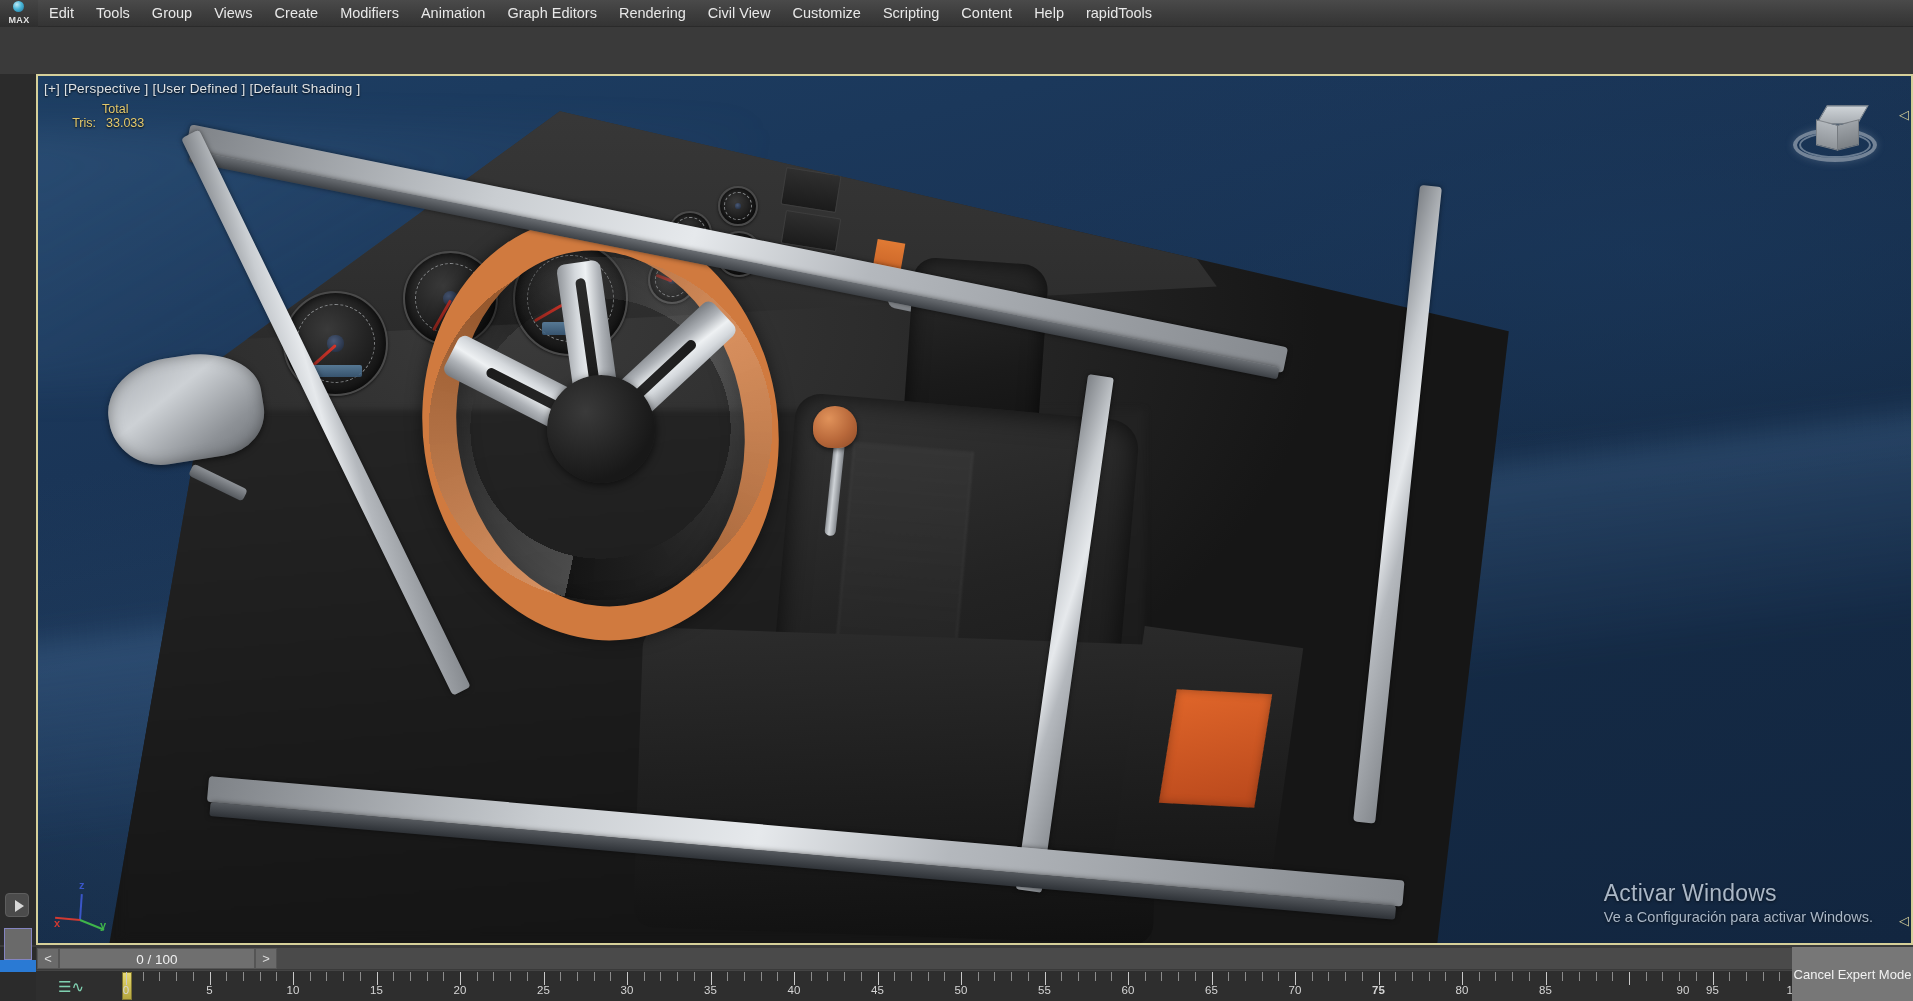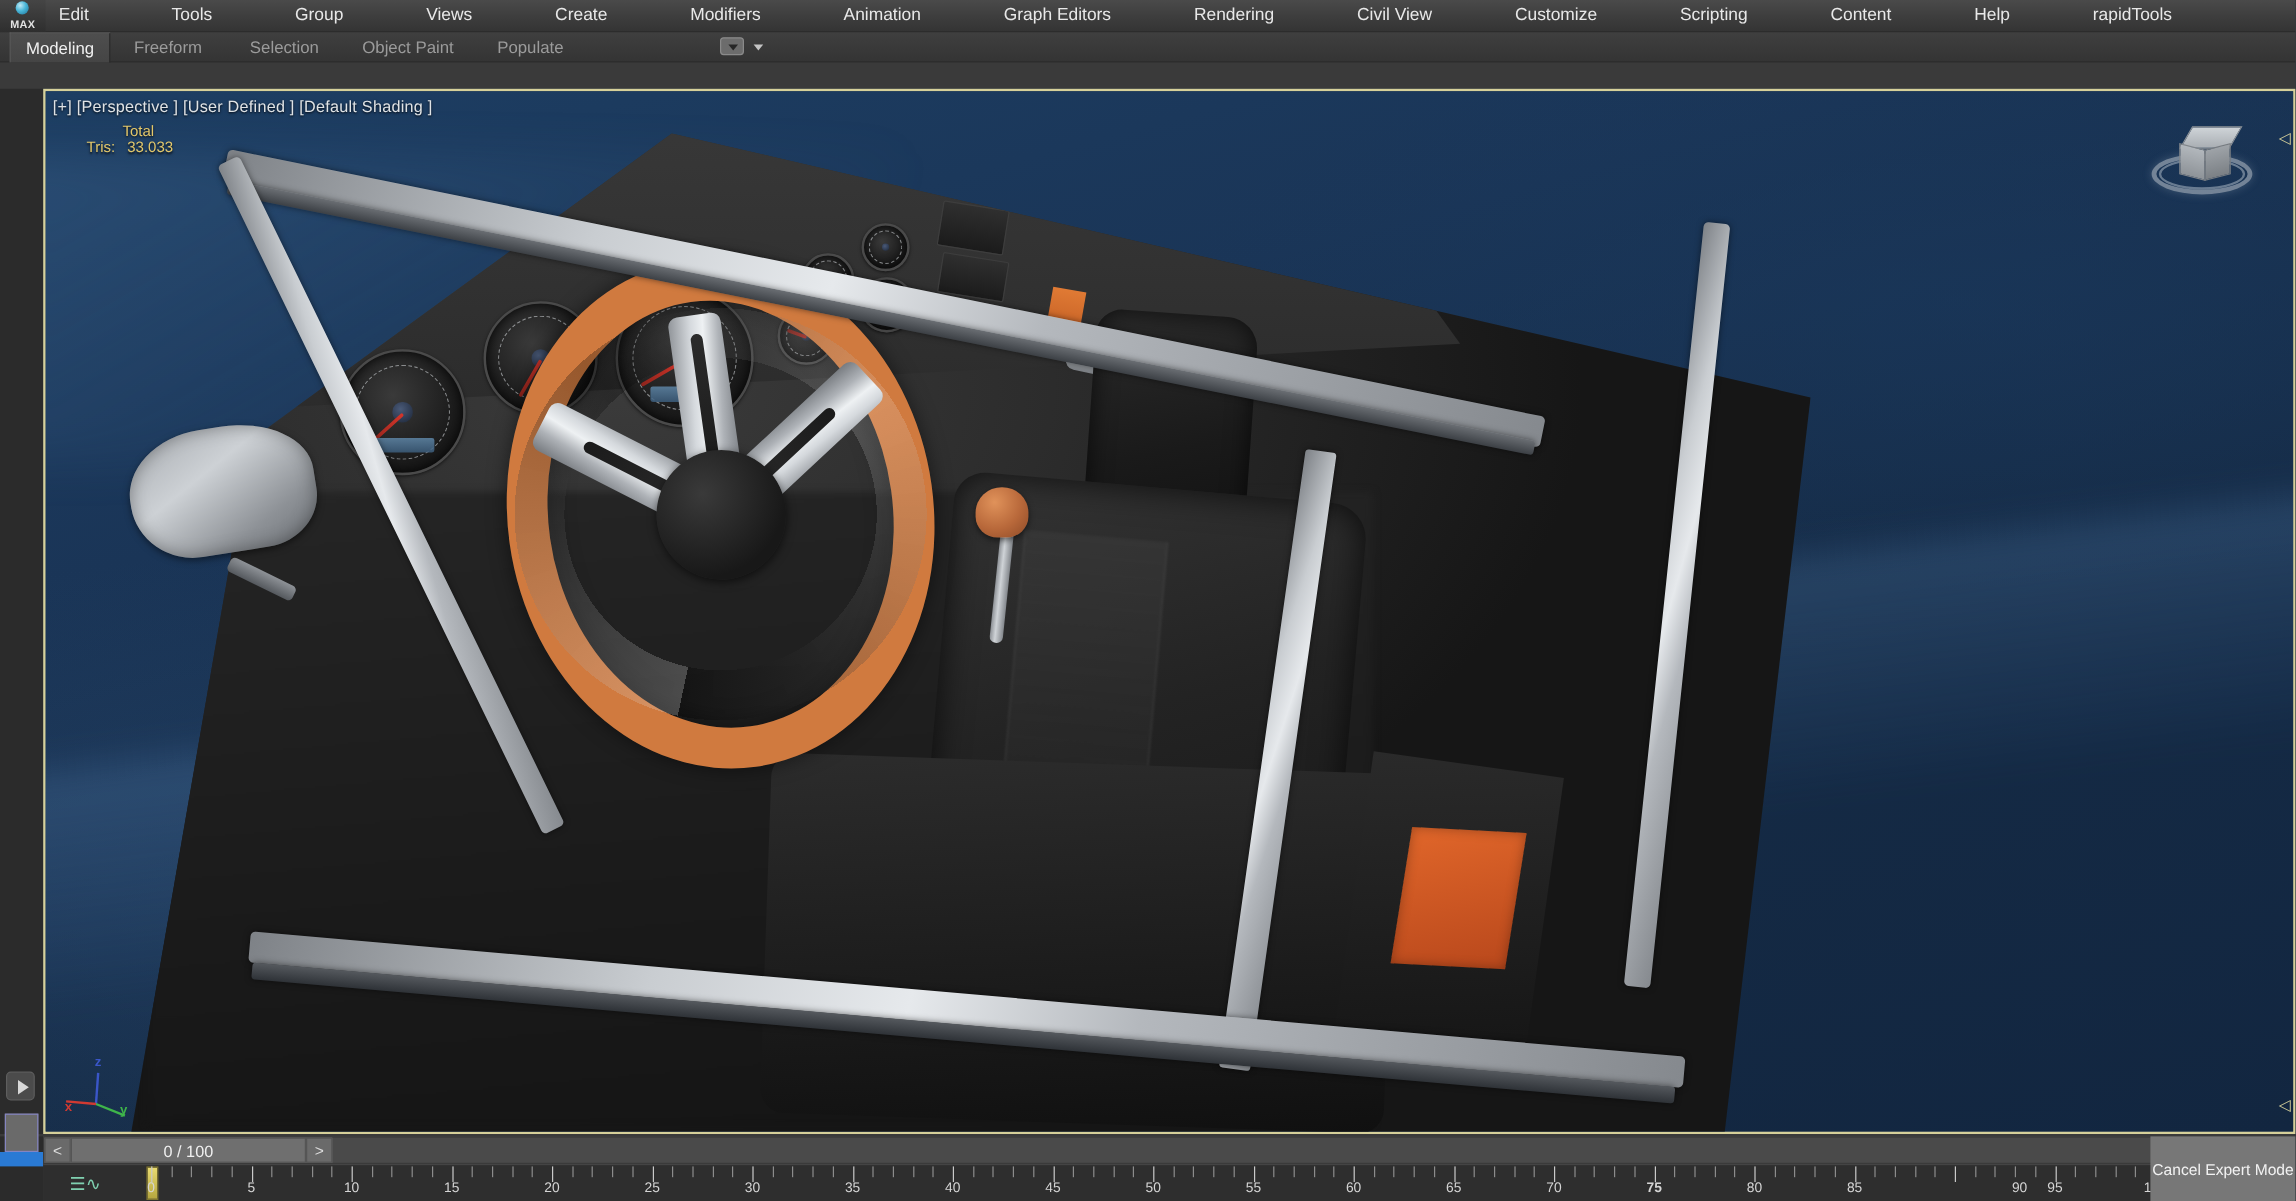--- a/index.html
+++ b/index.html
@@ -454,50 +454,39 @@
 </head>
 <body>
 
 <div id="app">
 
   <div class="menubar">
     <div class="maxlogo">
       <div class="orb"></div>
       <div class="txt">MAX</div>
     </div>
-    <div id="menu-items" style="display:flex;gap:47px;">
+    <div id="menu-items" style="display:flex;">
         <div class="menuitem">Edit</div>
         <div class="menuitem">Tools</div>
         <div class="menuitem">Group</div>
         <div class="menuitem">Views</div>
         <div class="menuitem">Create</div>
         <div class="menuitem">Modifiers</div>
         <div class="menuitem">Animation</div>
         <div class="menuitem">Graph Editors</div>
         <div class="menuitem">Rendering</div>
         <div class="menuitem">Civil View</div>
         <div class="menuitem">Customize</div>
         <div class="menuitem">Scripting</div>
         <div class="menuitem">Content</div>
         <div class="menuitem">Help</div>
         <div class="menuitem">rapidTools</div>
       </div>
   </div>
 
-  <div class="ribbon">
-    <div id="ribbon-tabs">
-        <div class="rtab active" style="left: 8px; width: 84px;">Modeling</div>
-        <div class="rtab" style="left: 96px; width: 88px;">Freeform</div>
-        <div class="rtab" style="left: 190px; width: 94px;">Selection</div>
-        <div class="rtab" style="left: 288px; width: 104px;">Object Paint</div>
-        <div class="rtab" style="left: 396px; width: 92px;">Populate</div>
-      </div>
-    <div class="ribbon-min"></div>
-    <div class="ribbon-caret"></div>
-  </div>
 
 
   <div class="vp-left-strip"></div>
 
   <div class="viewport">
     <div class="bg-body"></div>
     <div class="bg-sheen"></div>
     <div class="bg-sheen2"></div>
 
     <div class="cabin">
@@ -602,20 +591,24 @@
 
     <div class="tripod">
       <div class="ax" style="width:26px; background:#3a56c8; transform:rotate(-86deg);"></div>
       <div class="ax" style="width:26px; background:#3fb54a; transform:rotate(22deg);"></div>
       <div class="ax" style="width:25px; background:#d03a32; transform:rotate(185deg);"></div>
       <div class="lb" style="left:27px; bottom:42px; color:#3a56c8;">z</div>
       <div class="lb" style="left:48px; bottom:2px; color:#3fb54a;">y</div>
       <div class="lb" style="left:2px; bottom:4px; color:#d03a32;">x</div>
     </div>
 
+    <div class="watermark">
+      <div class="t1">Activar Windows</div>
+      <div class="t2">Ve a Configuración para activar Windows.</div>
+    </div>
   </div>
 
   <div class="playbtn"></div>
   <div class="bl-corner"></div>
   <div class="swatch"></div>
   <div class="swatch-sel"></div>
 
   <div class="timeslider">
     <div class="ts-btn">&lt;</div>
     <div class="ts-field">0 / 100</div>

